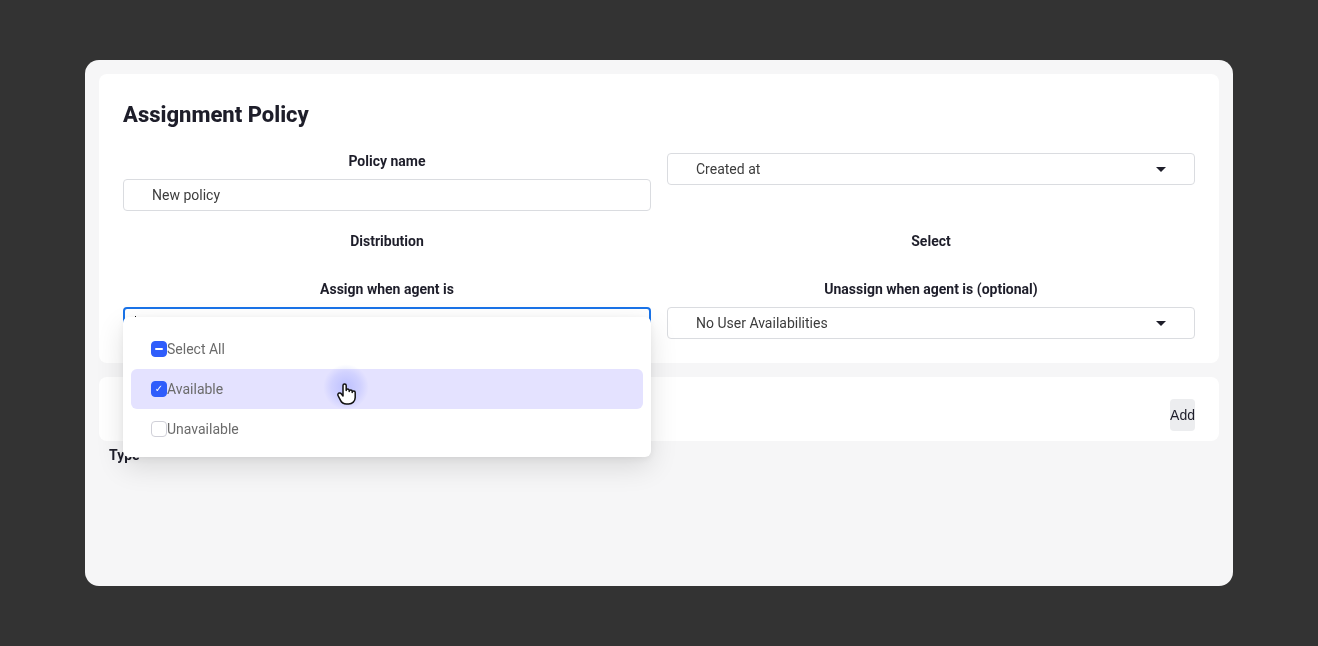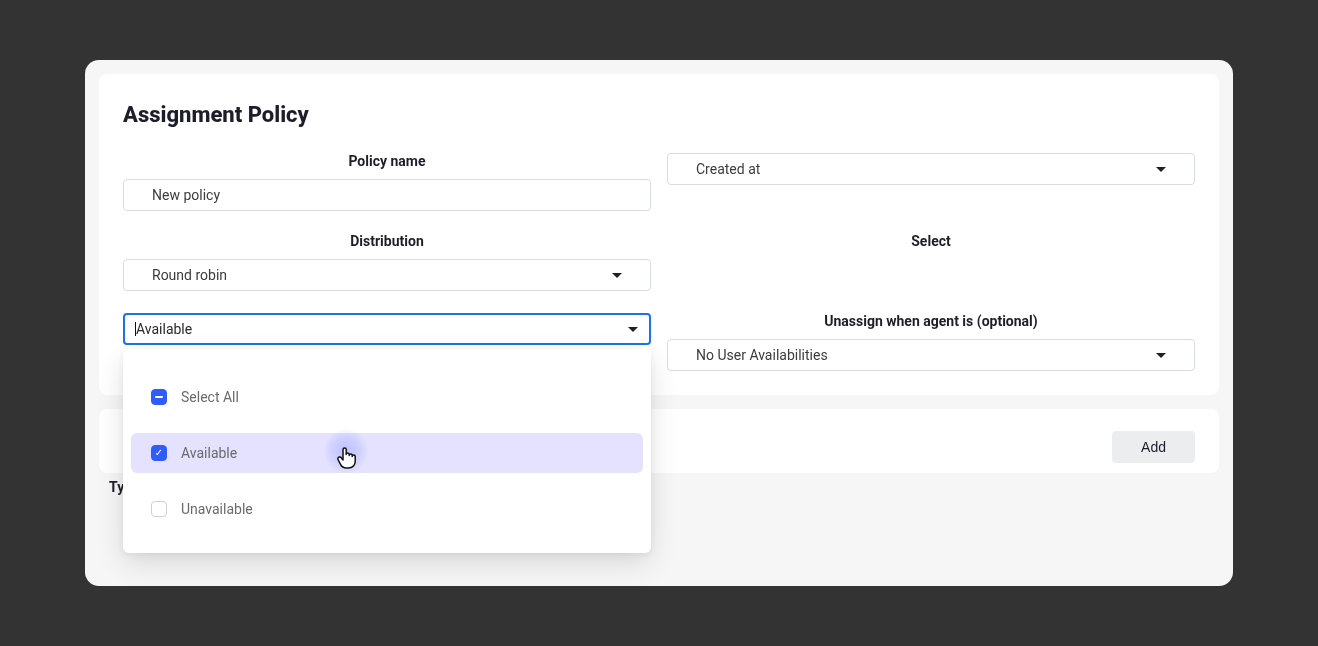--- a/index.html
+++ b/index.html
@@ -99,23 +99,22 @@
       width: 100%;
       background: #ffffff;
       border-radius: 6px;
       box-shadow: 0 10px 28px rgba(0,0,0,0.12), 0 2px 6px rgba(0,0,0,0.06);
       padding: 12px 0 8px 0;
       z-index: 50;
     }
     .dropdown-item {
       display: flex;
       align-items: center;
-      gap: 14px;
       padding: 12px 20px;
-      margin: 16px 8px;
+      margin: 0 8px;
       border-radius: 6px;
       cursor: pointer;
       position: relative;
     }
     .dropdown-item .item-label {
       font-size: 14px;
       color: #6b6b6b;
     }
     .dropdown-item.highlight {
       background: #e4e2ff;
@@ -178,21 +177,21 @@
       padding: 22px 24px 10px 24px;
       display: flex;
       justify-content: flex-end;
       align-items: flex-start;
     }
     .add-btn {
       background: #ecedef;
       color: #1e1e2a;
       border: none;
       border-radius: 4px;
-      padding: 8px 29px;
+      padding: 8px 0;
       font-size: 14px;
       font-weight: 500;
       cursor: pointer;
     }
     .type-label {
       font-size: 14px;
       font-weight: 700;
       color: #1e1e2a;
       position: absolute;
       left: 10px;
@@ -220,31 +219,28 @@
 
       <div>
         <div class="select-control">
           <span class="select-value">Created at</span>
           <span class="caret-down"></span>
         </div>
       </div>
 
       <div>
         <label class="field-label">Distribution</label>
-        <div class="select-control">
-          <span class="select-value">Round robin</span>
-          <span class="caret-down"></span>
-        </div>
       </div>
 
       <div>
         <label class="field-label">Select</label>
       </div>
 
       <div class="dropdown-wrapper">
+        <label class="field-label">Assign when agent is</label>
         <div class="select-control active">
           <span class="select-value">Available</span>
           <span class="caret-down"></span>
         </div>
 
         <div class="dropdown-panel">
           <div class="dropdown-item">
             <span class="checkbox indeterminate">
                 <span class="dash"></span>
               </span>

